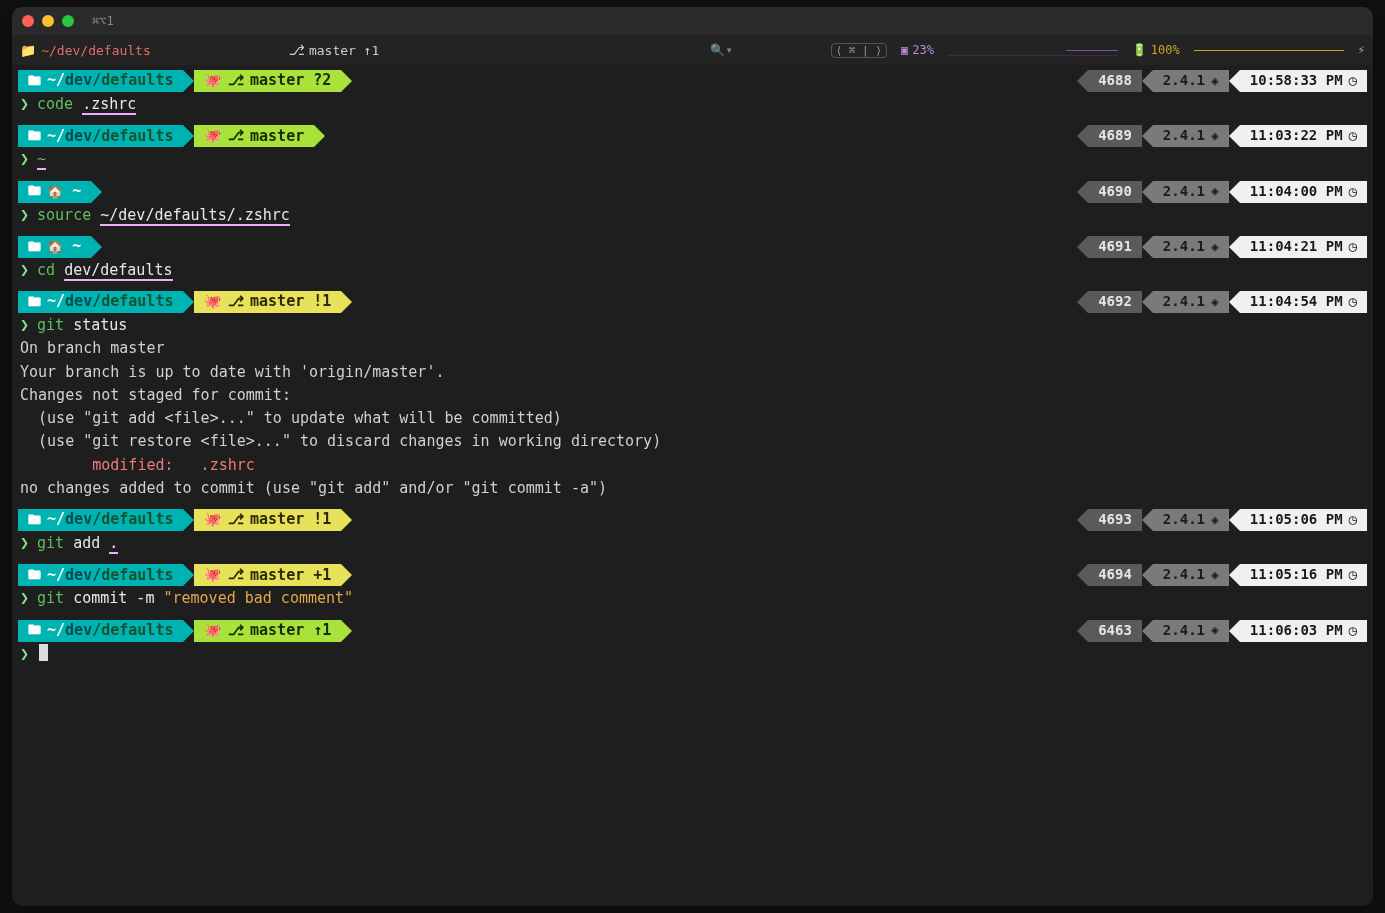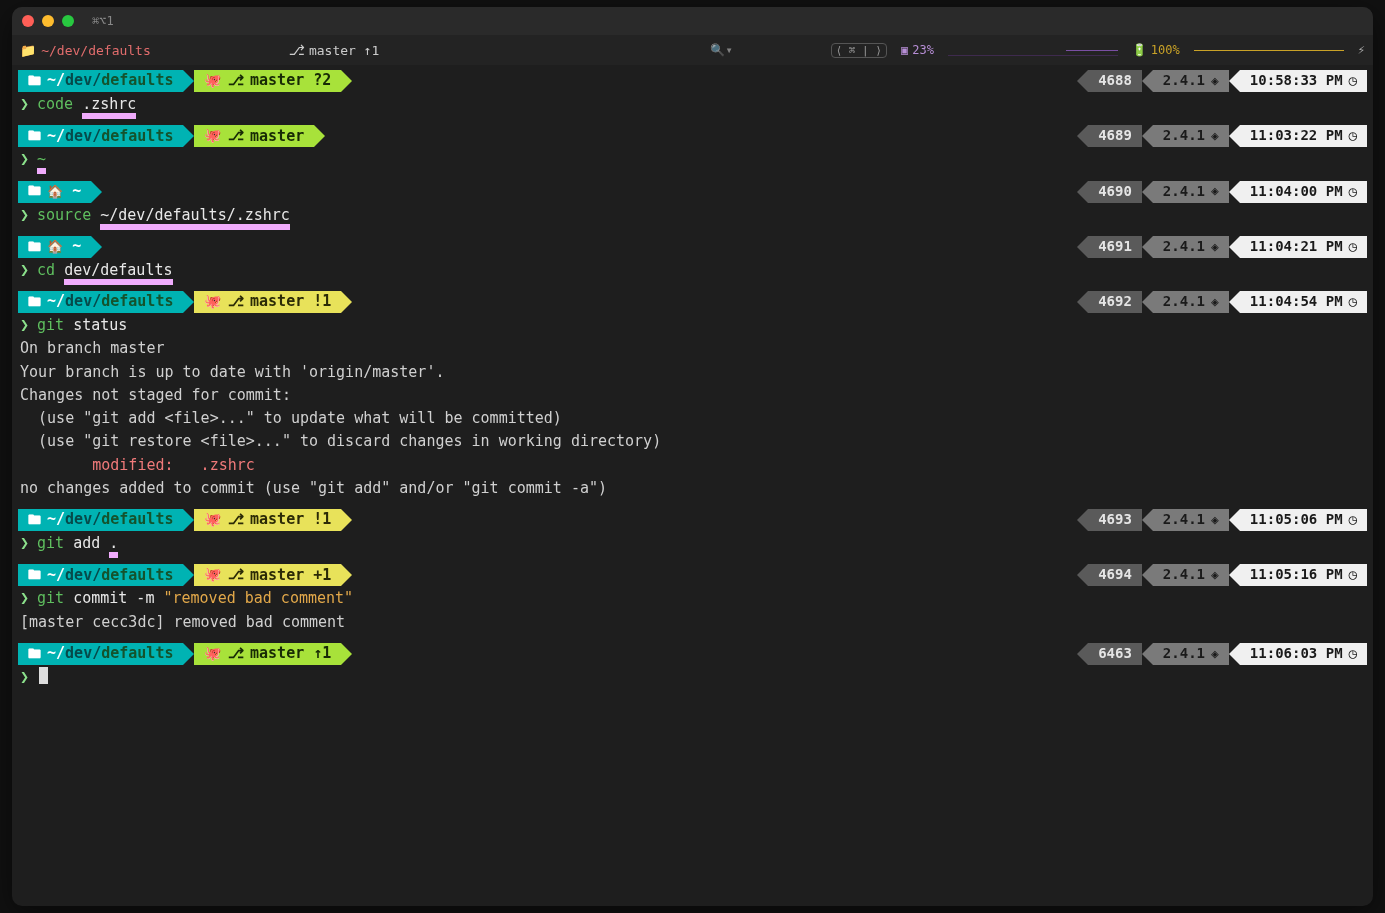--- a/index.html
+++ b/index.html
@@ -88,21 +88,21 @@
   .rseg.m .txt{color:#1a1a1a;display:flex;gap:6px;align-items:center}
   .rseg.w{background:var(--white-seg);color:var(--white-seg);margin-left:11px}
   .rseg.w .txt{color:#1a1a1a;display:flex;gap:6px;align-items:center}
   .ruby{font-size:13px}
   
   .cmd{display:flex;align-items:baseline;gap:8px;padding-left:2px}
   .caret{color:#8be08b;font-weight:900}
   .c-green{color:var(--green-txt)}
   .c-orange{color:var(--orange)}
   .c-white{color:var(--fg)}
-  .underline{border-bottom:6px solid #f0abfc}
+  .underline{border-bottom:2px solid #f0abfc}
   .out{color:#d0d0d0;padding-left:2px;white-space:pre}
   .mod{color:var(--pink)}
   .cursor{display:inline-block;width:9px;height:17px;background:#ddd;vertical-align:-2px;margin-left:2px}
   .home-ico{font-size:13px}
   .folder-ico{font-size:13px}
   .gh-ico{font-size:14px}
 </style>
 </head>
 <body>
 
@@ -412,21 +412,20 @@
                 <span>11:05:16 PM</span> 
                 <span>◷</span>
               </span>
             </div>
   </div>
         </div>
   <div class="cmd">
           <span class="caret">❯</span>
           <span><span class="c-green">git</span> <span class="c-white">commit -m </span><span class="c-orange">"removed bad comment"</span></span>
         </div>
-        <div class="out">[master cecc3dc] removed bad comment</div>
       </div>
       <div class="block">
         <div class="seg-row">
           <div class="segs">
     <div class="seg teal">
               <span class="txt">
                 <span class="folder-ico">🖿</span> 
                 <span>~/<span class="dim">dev/</span><b>defaults</b></span>
               </span>
             </div>

